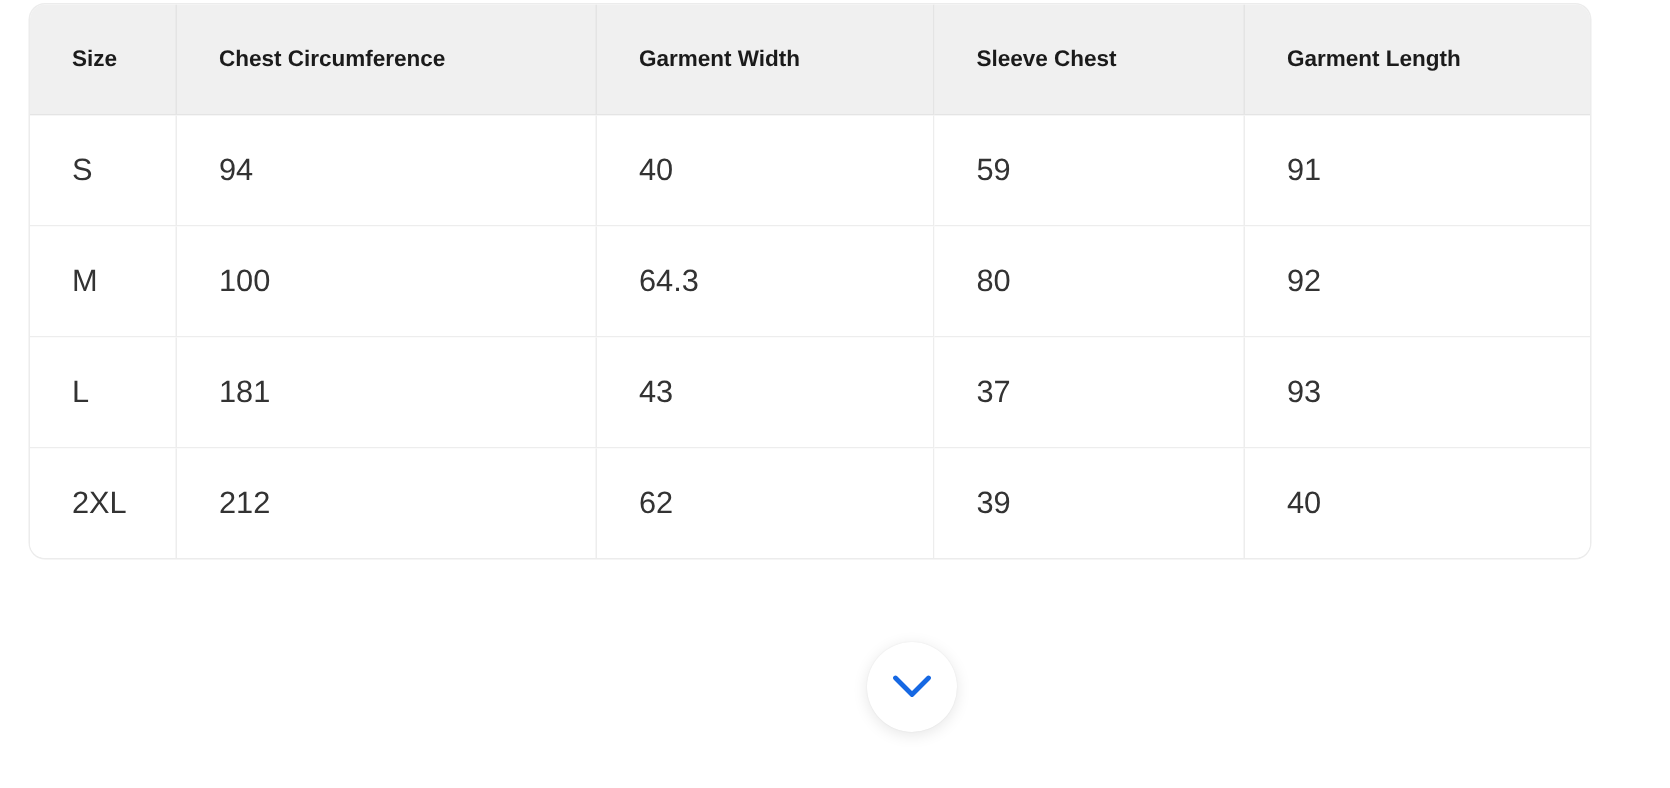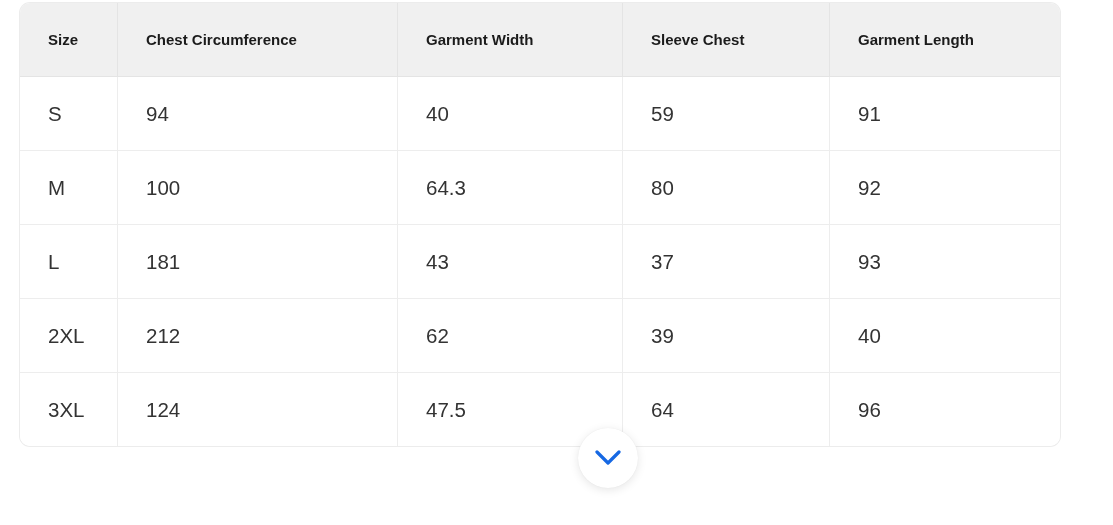--- a/index.html
+++ b/index.html
@@ -143,27 +143,20 @@
         <td>37</td>
         <td>93</td>
       </tr>
       <tr>
         <td>2XL</td>
         <td>212</td>
         <td>62</td>
         <td>39</td>
         <td>40</td>
       </tr>
-      <tr>
-        <td>3XL</td>
-        <td>124</td>
-        <td>47.5</td>
-        <td>64</td>
-        <td>96</td>
-      </tr>
     </tbody>
   </table>
 </div>
 
 <button id="expand-button">
   <span>
     <svg width="26" height="16" viewBox="0 0 26 16" fill="none" xmlns="http://www.w3.org/2000/svg">
       <path d="M2 2 L13 13 L24 2" stroke="#1668e3" stroke-width="3.2" stroke-linecap="round" stroke-linejoin="round" fill="none"></path>
     </svg>
   </span>

